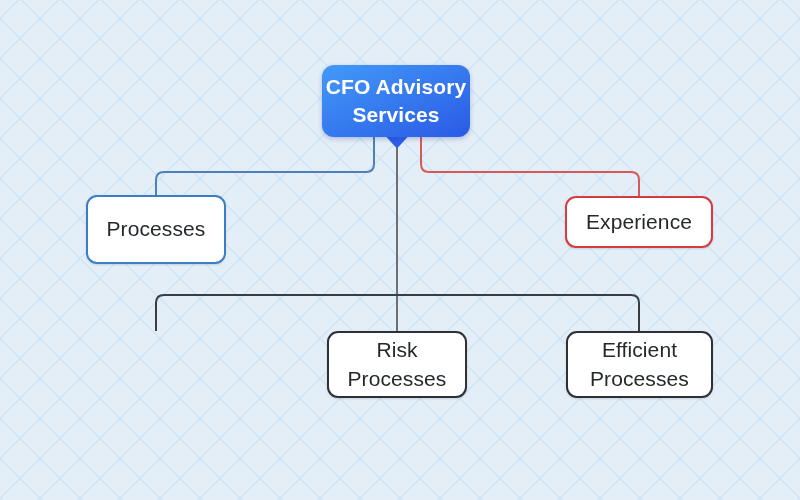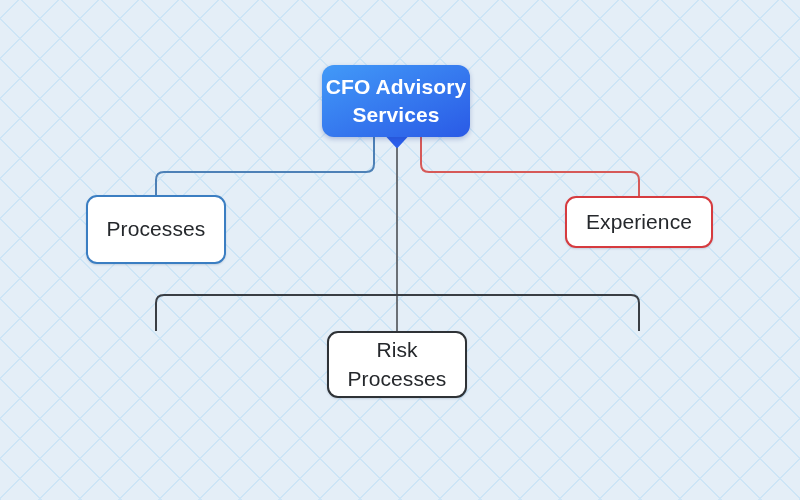--- a/index.html
+++ b/index.html
@@ -97,14 +97,18 @@
   <div class="node experience" style="border-color: rgb(214, 59, 63);">
     <span class="label">Experience</span>
   </div>
 
 
   <div class="node risk" style="border-color: rgb(46, 50, 54);">
     <span class="label">Risk
 Processes</span>
   </div>
 
+  <div class="node efficient" style="border-color: rgb(46, 50, 54);">
+    <span class="label">Efficient
+Processes</span>
+  </div>
 
 </div>
 
 </body></html>

